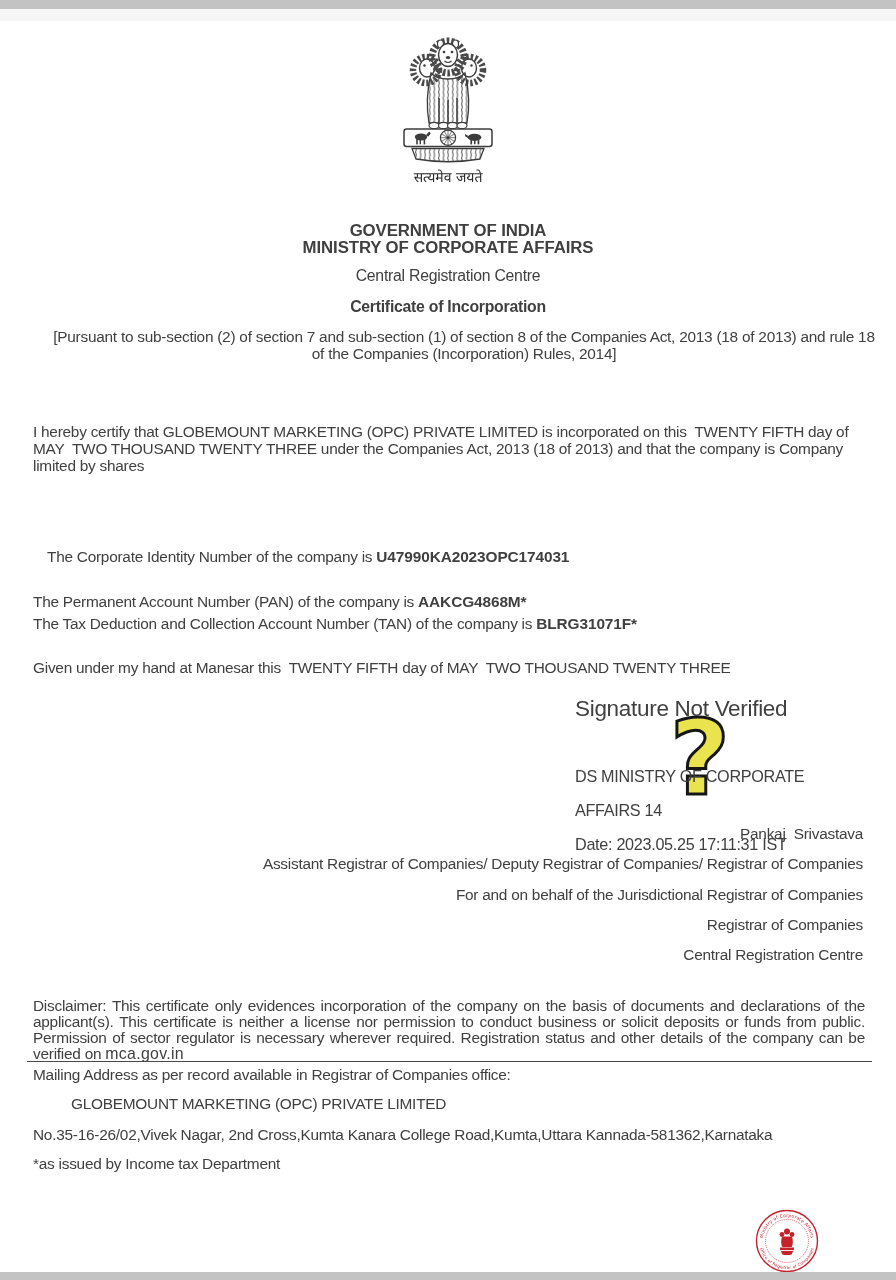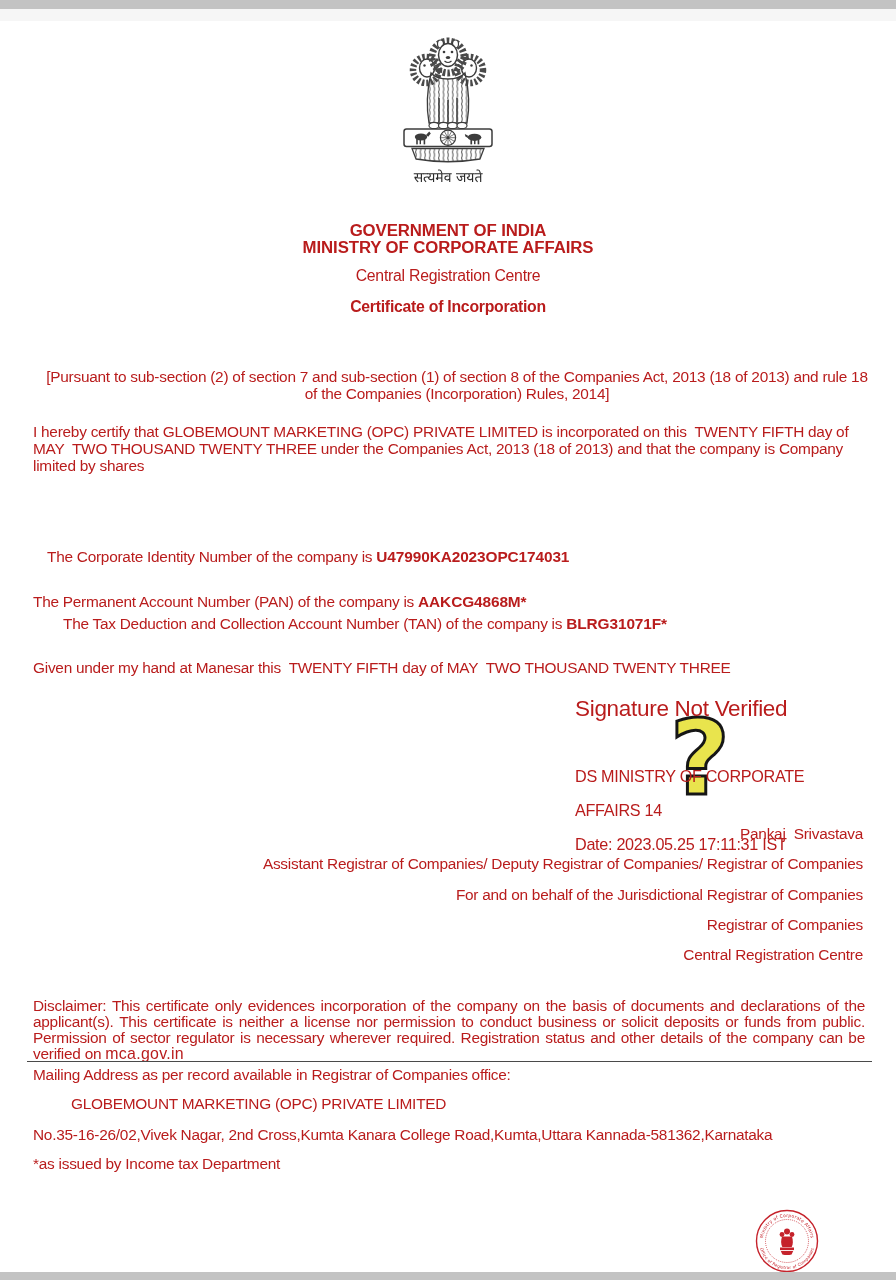--- a/index.html
+++ b/index.html
@@ -1,17 +1,17 @@
 <!DOCTYPE html>
 <html><head>
 <meta charset="utf-8">
 <style>
   html,body{margin:0;padding:0;background:#ffffff;}
   #page{position:relative;width:896px;height:1280px;background:#ffffff;overflow:hidden;
-        font-family:"Liberation Sans",sans-serif;color:#b91c1c;}
+        font-family:"Liberation Sans",sans-serif;color:#404040;}
   .bar{position:absolute;left:0;width:896px;background:#c3c3c3;}
   .bar.top{top:0;height:9px;}
   .bar.sub{top:9px;height:12px;background:#f6f6f6;}
   .bar.bottom{top:1272px;height:8px;}
   .t{position:absolute;white-space:pre-wrap;font-size:15.4px;line-height:16.8px;letter-spacing:-0.25px;}
   .center{left:0;width:896px;text-align:center;}
   .bold{font-weight:bold;}
   .hdr{font-size:16.8px;font-weight:bold;letter-spacing:-0.1px;}
   .rightal{text-align:right;right:33px;left:auto;width:830px;}
   .just{text-align:justify;line-height:15.9px;}
@@ -94,27 +94,27 @@
 
     <path d="M31,122.5 L103,122.5 L99,133 Q67,138.5 35,133 Z" fill="url(#fur)" stroke="#3c3c3c" stroke-width="1.3"></path>
 
     <text x="67" y="156" text-anchor="middle" font-size="14" fill="#2a2a2a">सत्यमेव जयते</text>
   </svg>
 
   <div class="t center hdr" style="top:223px;">GOVERNMENT OF INDIA</div>
   <div class="t center hdr" style="top:240px;">MINISTRY OF CORPORATE AFFAIRS</div>
   <div class="t center" style="top:268px;font-size:15.8px;">Central Registration Centre</div>
   <div class="t center bold" style="top:299px;font-size:15.8px;">Certificate of Incorporation</div>
-  <div class="t center" style="top:329px;left:42px;width:830px;margin-top:40px;">[Pursuant to sub-section (2) of section 7 and sub-section (1) of section 8 of the Companies Act, 2013 (18 of 2013) and rule 18 of the Companies (Incorporation) Rules, 2014]</div>
+  <div class="t center" style="top:329px;left:49px;width:830px;">[Pursuant to sub-section (2) of section 7 and sub-section (1) of section 8 of the Companies Act, 2013 (18 of 2013) and rule 18 of the Companies (Incorporation) Rules, 2014]</div>
 
   <div class="t" style="top:424px;left:33px;width:833px;">I hereby certify that GLOBEMOUNT MARKETING (OPC) PRIVATE LIMITED is incorporated on this  TWENTY FIFTH day of MAY  TWO THOUSAND TWENTY THREE under the Companies Act, 2013 (18 of 2013) and that the company is Company limited by shares</div>
 
   <div class="t" style="top:549px;left:47px;width:833px;"><span>The Corporate Identity Number of the company is </span><b>U47990KA2023OPC174031</b></div>
   <div class="t" style="top:594px;left:33px;width:833px;"><span>The Permanent Account Number (PAN) of the company is </span><b>AAKCG4868M*</b></div>
-  <div class="t" style="top:616px;left:33px;width:833px;margin-left:30px;"><span>The Tax Deduction and Collection Account Number (TAN) of the company is </span><b>BLRG31071F*</b></div>
+  <div class="t" style="top:616px;left:33px;width:833px;"><span>The Tax Deduction and Collection Account Number (TAN) of the company is </span><b>BLRG31071F*</b></div>
 
   <div class="t" style="top:660px;left:33px;width:833px;">Given under my hand at Manesar this  TWENTY FIFTH day of MAY  TWO THOUSAND TWENTY THREE</div>
 
   <svg id="qmark" width="105" height="115" viewBox="0 0 105 115">
     <text x="52" y="92" text-anchor="middle" font-size="104" font-weight="bold" fill="#e9e44d" stroke="#161616" stroke-width="3">?</text>
   </svg>
   <div class="t stamp-title stamp-layer" style="top:701px;left:575px;width:310px;">Signature Not Verified</div>
   <div class="t stamp-line stamp-layer" style="top:751px;left:575px;width:310px;">DS MINISTRY OF CORPORATE</div>
   <div class="t stamp-line stamp-layer" style="top:768px;left:575px;width:310px;">AFFAIRS 14</div>
   <div class="t stamp-line stamp-layer" style="top:785px;left:575px;width:310px;">Date: 2023.05.25 17:11:31 IST</div>

